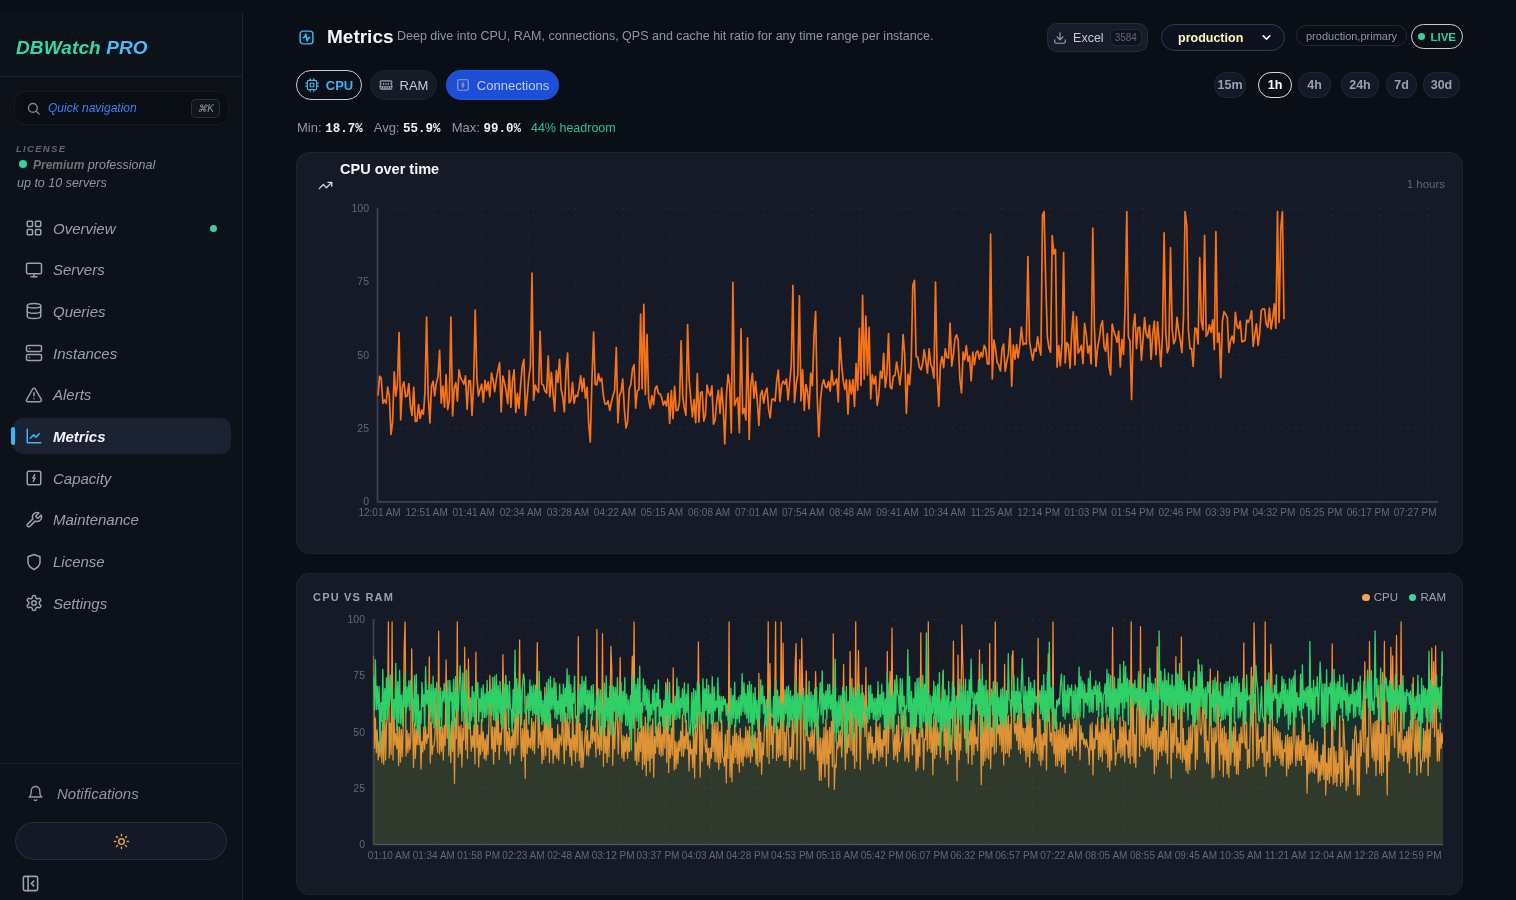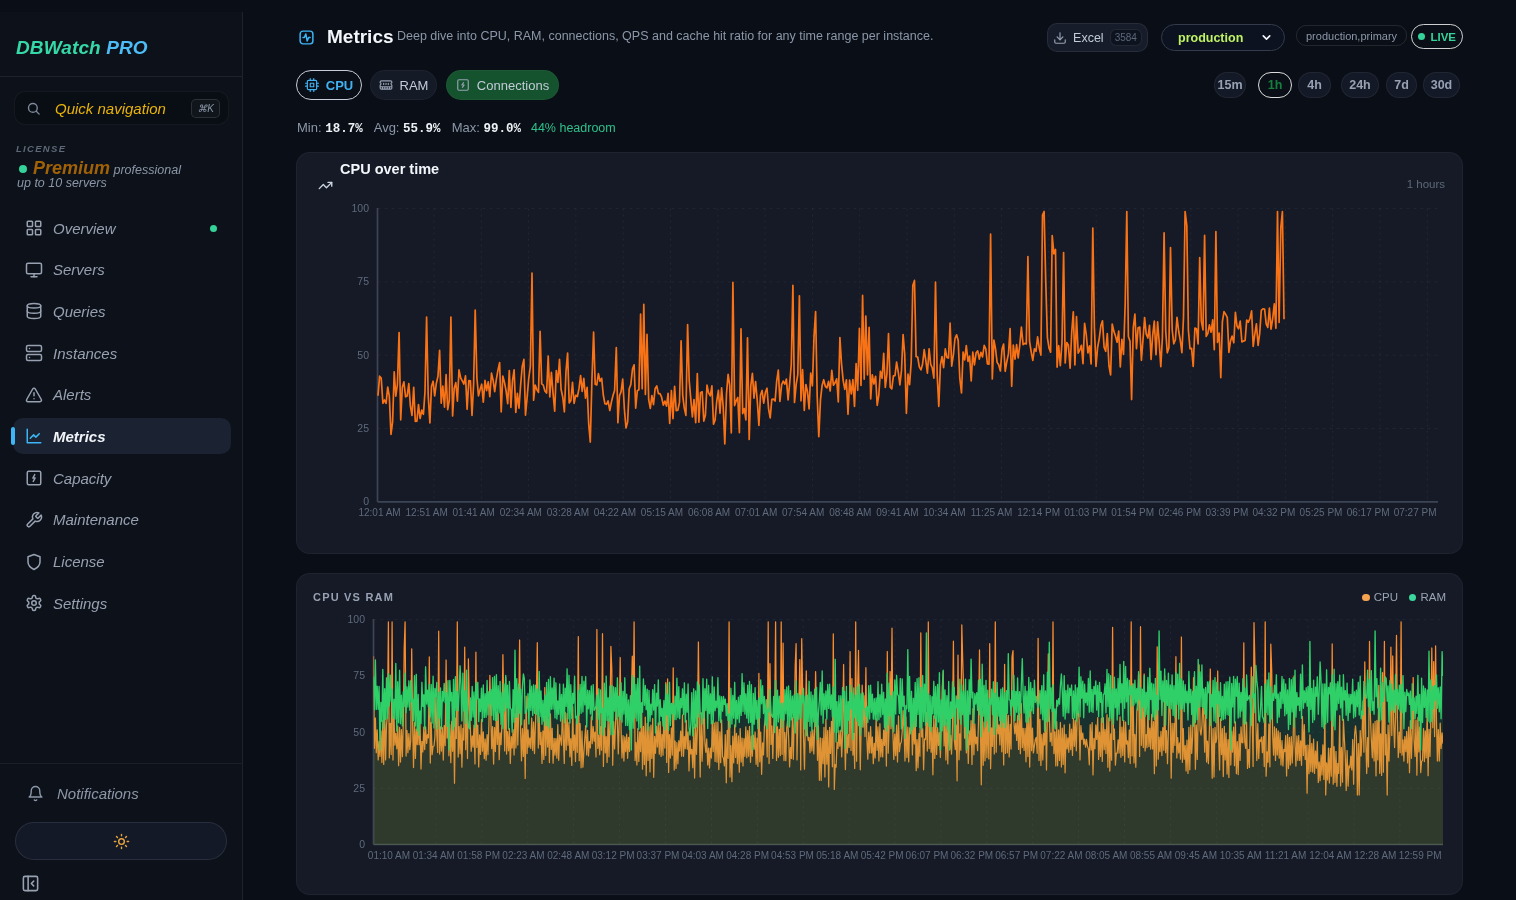--- a/index.html
+++ b/index.html
@@ -2,56 +2,56 @@
 <html><head>
 <meta charset="utf-8">
 <style>
 * { margin:0; padding:0; box-sizing:border-box; }
 html,body { width:1516px; height:900px; overflow:hidden; background:#0a0e16; font-family:"Liberation Sans",sans-serif; }
 .sidebar { position:absolute; left:0; top:12px; width:243px; height:900px; background:#0d1119; border-right:1px solid rgba(148,163,184,0.13);font-style:italic; }
 .logo { padding:25px 16px 0 16px; font-size:19px; font-weight:bold; letter-spacing:0.1px; line-height:22px; }
 .logo .db { color:#35d9a7; } .logo .pro { color:#4cbdf7; }
 .logo-div { border-bottom:1px solid rgba(148,163,184,0.12); margin-top:17px; }
 .search { position:absolute; left:14px; top:79px; width:215px; height:34px; background:#090d14; border:1px solid rgba(255,255,255,0.05); border-radius:11px; display:flex; align-items:center; padding:0 8px 0 11px; }
-.search .ph { color:#eab308; font-size:15px; margin-left:14px; flex:1; }
+.search .ph { color:#3b82f6; font-size:12px; margin-left:7px; flex:1; }
 .kbd { border:1px solid rgba(255,255,255,0.12); background:rgba(255,255,255,0.03); border-radius:5px; font-size:10px; color:#8b97a8; padding:3px 5px; }
 .lic-label { position:absolute; left:16px; top:131px; font-size:9.5px; letter-spacing:1.3px; color:#5d6878; font-weight:bold; }
 .lic-line { position:absolute; left:19px; top:146px; font-size:12.5px; color:#8b97a8; }
 .lic-line .dot { display:inline-block; width:8px; height:8px; border-radius:50%; background:#34d399; margin-right:6px; vertical-align:1px; }
-.lic-line b { color:#a16207; font-weight:bold; font-size:18px; }
+.lic-line b { color:#737373; font-weight:bold; font-size:12px; }
 .lic-sub { position:absolute; left:17px; top:164px; font-size:12.5px; color:#8b97a8; }
 .nav { position:absolute; left:13px; top:198px; width:218px; }
 .nav-item { position:relative; height:36px; margin-bottom:5.7px; display:flex; align-items:center; padding-left:12px; border-radius:10px; color:#97a1b2; font-size:15px; }
 .nav-item svg { margin-right:10px; flex:none; }
 .nav-item.active { background:#1b2232; color:#f1f5f9; font-weight:bold; }
 .nav-item.active .bar { position:absolute; left:-2px; top:9px; width:4px; height:18px; border-radius:3px; background:#3db6f5; }
 .nav-item .gdot { position:absolute; right:14px; width:7px; height:7px; border-radius:50%; background:#34d399; }
 .side-bottom { position:absolute; left:0; top:751px; width:242px; border-top:1px solid rgba(148,163,184,0.1); }
 .notif { display:flex; align-items:center; color:#8b97a8; font-size:15px; padding:21px 0 0 27px; }
 .notif svg { margin-right:13px; }
 .theme { position:absolute; left:15px; top:810px; width:212px; height:38px; border:1px solid rgba(148,163,184,0.16); background:#141927; border-radius:19px; display:flex; align-items:center; justify-content:center; }
 .collapse { position:absolute; left:21px; top:862px; }
 .main { position:absolute; left:0; top:0; width:1516px; height:900px; }
 .hicon { position:absolute; left:298px; top:29px; width:17px; height:17px; }
 .htitle { position:absolute; left:327px; top:26px; font-size:19px; font-weight:bold; color:#f3f6fa; }
 .hdesc { position:absolute; left:397px; top:29px; font-size:12.5px; color:#8b97a8; }
 .excel { position:absolute; left:1047px; top:23px; width:101px; height:29px; background:#161c2a; border:1px solid rgba(255,255,255,0.07); border-radius:10px; display:flex; align-items:center; justify-content:center; gap:6px; color:#c2cbd8; font-size:12.5px; }
 .excel .badge { background:#0e1320; border:1px solid rgba(255,255,255,0.09); border-radius:6px; font-size:10px; color:#5d6878; padding:2px 4px; }
-.select { position:absolute; left:1161px; top:24px; width:124px; height:27px; background:#0d1220; border:1px solid #333b4c; border-radius:13.5px; color:#bef264; font-size:12.5px; font-weight:bold; display:flex; align-items:center; padding:0 11px 0 16px; }
+.select { position:absolute; left:1161px; top:24px; width:124px; height:27px; background:#0d1220; border:1px solid #333b4c; border-radius:13.5px; color:#fef9c3; font-size:12.5px; font-weight:bold; display:flex; align-items:center; padding:0 11px 0 16px; }
 .select .chev { margin-left:auto; }
 .tag { position:absolute; left:1296px; top:25px; height:21px; border:1px solid rgba(255,255,255,0.1); border-radius:10px; color:#8b97a8; font-size:11px; display:flex; align-items:center; padding:0 9px; }
 .live { position:absolute; left:1411px; top:24px; width:52px; height:25px; border:1.5px solid rgba(255,255,255,0.8); border-radius:13px; display:flex; align-items:center; justify-content:center; gap:5px; }
 .live .d { width:7.5px; height:7.5px; border-radius:50%; background:#34d399; }
 .live span { color:#34d399; font-size:11.5px; font-weight:bold; }
 .tab { position:absolute; top:70px; height:30px; border-radius:15px; display:flex; align-items:center; justify-content:center; gap:7px; font-size:13px; }
 .tab.t1 { left:296px; width:66px; border:1px solid #c6cdd8; color:#41b2f1; font-weight:bold; }
 .tab.t2 { left:370px; width:67px; background:#151a27; border:1px solid rgba(255,255,255,0.04); color:#c2cbd8; }
-.tab.t3 { left:446px; width:113px; background:#14532d; border:1px solid rgba(255,255,255,0.04); color:#c2cbd8; }
+.tab.t3 { left:446px; width:113px; background:#1d4ed8; border:1px solid rgba(255,255,255,0.04); color:#c2cbd8; }
 .tp { position:absolute; top:72px; height:26px; border-radius:13px; background:#141927; border:1px solid rgba(255,255,255,0.06); color:#97a1b2; font-size:12.5px; font-weight:bold; display:flex; align-items:center; justify-content:center; }
-.tp.active { background:transparent; border:1.5px solid rgba(255,255,255,0.85); color:#15803d;text-align:center; }
+.tp.active { background:transparent; border:1.5px solid rgba(255,255,255,0.85); color:#ffffff;text-align:center; }
 .stats { position:absolute; left:297px; top:120px; font-size:13px; color:#8b97a8; }
 .stats b { font-family:Liberation Mono, monospace; font-size:12.5px; color:#eef2f7; font-weight:bold; }
 .stats .hr { color:#2fc08b; margin-left:10px; font-size:12.5px; }
 .card { position:absolute; background:#151a26; border:1px solid rgba(255,255,255,0.045); border-radius:14px; }
 .card1 { left:296px; top:152px; width:1167px; height:402px; }
 .card2 { left:296px; top:573px; width:1167px; height:322px; }
 .c1title { position:absolute; left:43px; top:8px; font-size:14.5px; font-weight:bold; color:#f3f6fa; }
 .c1hours { position:absolute; right:17px; top:25px; font-size:11.5px; color:#5d6878; }
 .c2title { position:absolute; left:16px; top:17px; font-size:11px; font-weight:bold; letter-spacing:1.2px; color:#97a1b2; }
 .legend { position:absolute; right:16px; top:17px; font-size:11.5px; color:#9aa3b3; display:flex; align-items:center; gap:11px; }

